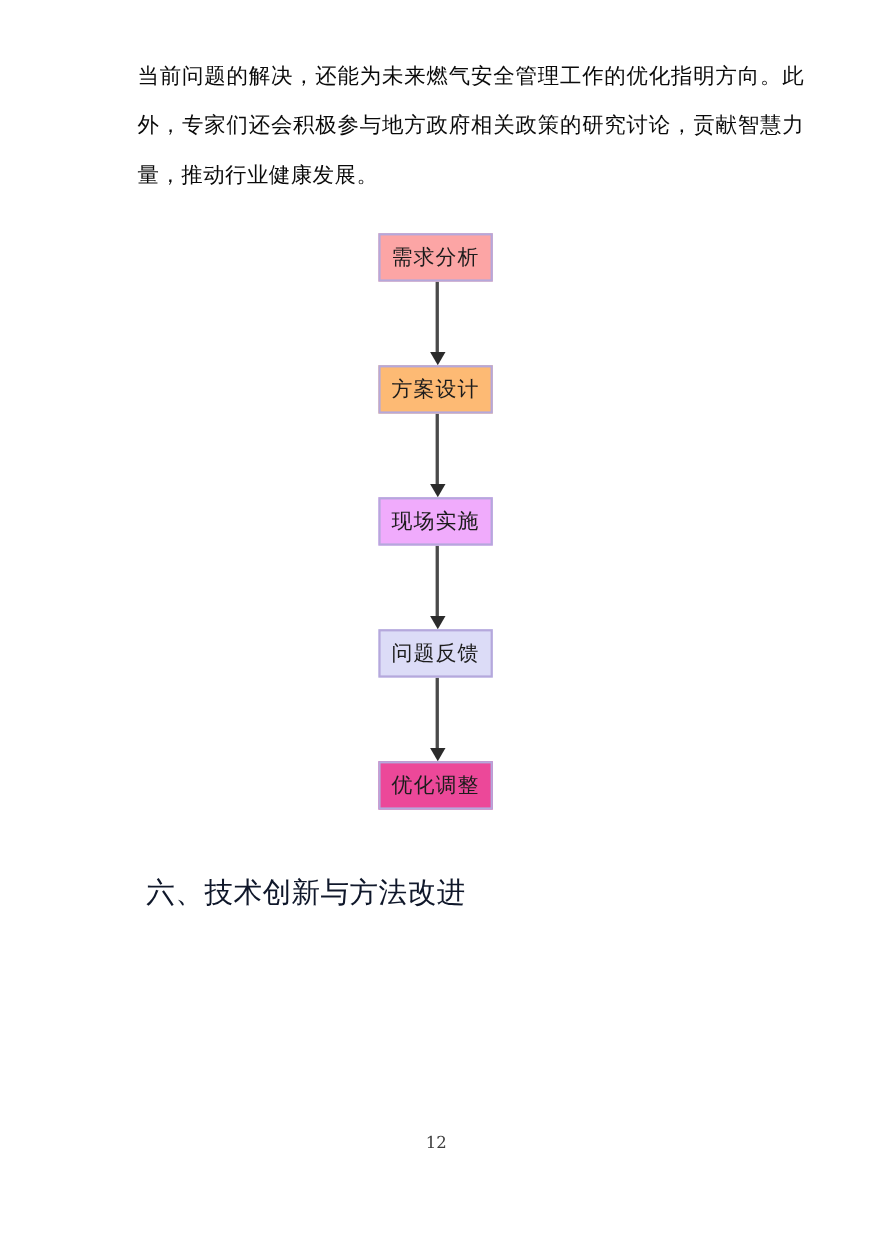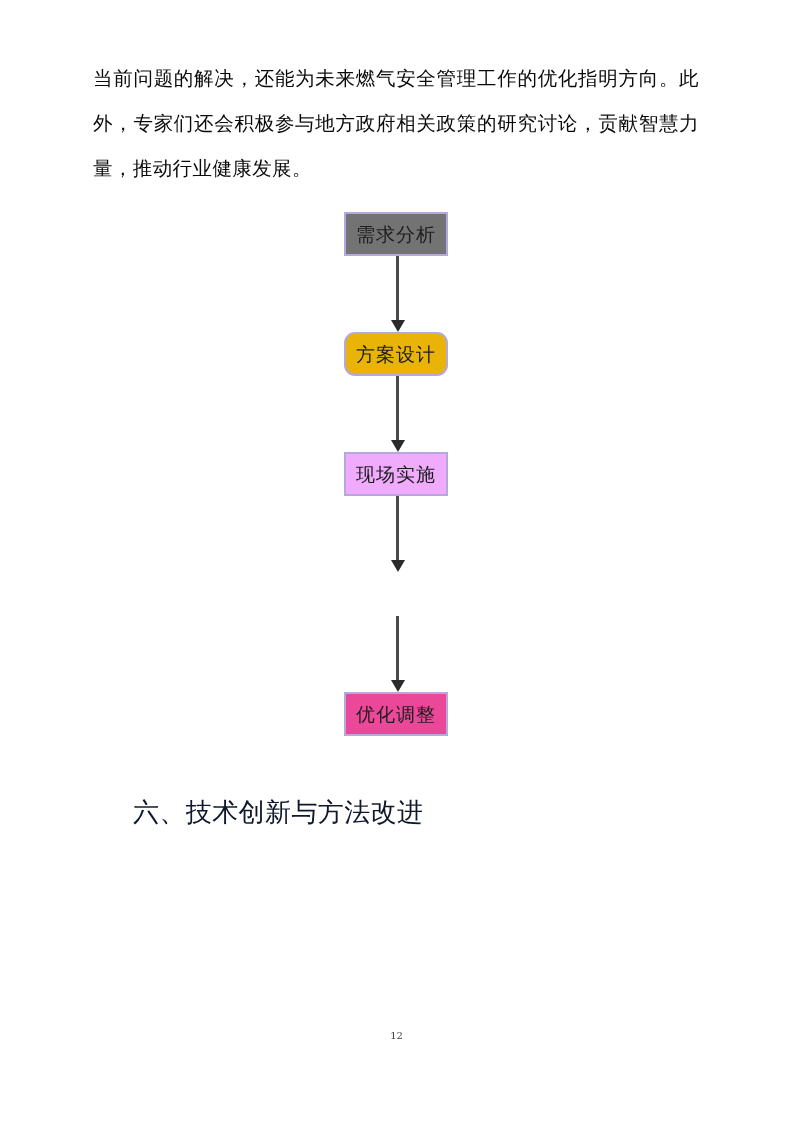--- a/index.html
+++ b/index.html
@@ -30,21 +30,21 @@
     width: 606px;
     font-size: 19.5px;
     line-height: 45px;
     letter-spacing: 0.4px;
     text-align: justify;
     text-align-last: left;
     color: #0a0a0a;
     font-family: "DejaVu Serif", "Liberation Serif", serif;
   }
 
-  #para-top { top: 36px; }
+  #para-top { top: 26px; margin-left: 32px; }
   #heading-six {
     position: absolute;
     left: 93px;
     width: 606px;
     top: 764px;
     font-size: 26px;
     line-height: 45px;
     letter-spacing: 0.4px;
     text-indent: 40px;
     color: #0f172a;
@@ -101,21 +101,21 @@
     margin-left: -2.5px;
   }
 
   
   .page-number {
     position: absolute;
     left: 0;
     top: 1030px;
     width: 793px;
     text-align: center;
-    font-size: 10px;
+    font-size: 15px;
     color: #3d3d3d;
     font-family: "DejaVu Serif", "Liberation Serif", serif;
   }
 </style>
 </head>
 <body>
 
 <div class="page">
 
   <p class="text-block" id="para-top">当前问题的解决，还能为未来燃气安全管理工作的优化指明方向。此外，专家们还会积极参与地方政府相关政策的研究讨论，贡献智慧力量，推动行业健康发展。</p>
@@ -132,28 +132,31 @@
     </div>
     <div class="flow-arrow" style="top: 306px; height: 76px;">
       <div class="shaft" style="height: 66px; background: rgb(74, 74, 74);"></div>
       <div class="head"></div>
     </div>
     <div class="flow-arrow" style="top: 426px; height: 76px;">
       <div class="shaft" style="height: 66px; background: rgb(74, 74, 74);"></div>
       <div class="head"></div>
     </div>
 
-    <div class="flow-node" style="top: 22px; background: #737373; border-color: rgb(181, 168, 220); font-family: Liberation Serif, serif;">
+    <div class="flow-node" style="top: 22px; background: #fca5a5; border-color: rgb(181, 168, 220); font-family: Liberation Serif, serif;">
       <span class="node-label">需求分析</span>
     </div>
-    <div class="flow-node" style="top: 142px; background: #eab308; border-color: rgb(181, 168, 220); border-radius: 11px;">
+    <div class="flow-node" style="top: 142px; background: #fdba74; border-color: rgb(181, 168, 220);">
       <span class="node-label">方案设计</span>
     </div>
     <div class="flow-node" style="top: 262px; background: #f0abfc; border-color: rgb(181, 168, 220);">
       <span class="node-label">现场实施</span>
+    </div>
+    <div class="flow-node" style="top: 382px; background: rgb(220, 220, 247); border-color: rgb(181, 168, 220);">
+      <span class="node-label">问题反馈</span>
     </div>
     <div class="flow-node" style="top: 502px; background: #ec4899; border-color: rgb(181, 168, 220);">
       <span class="node-label">优化调整</span>
     </div>
 
   </div>
 
   <p id="heading-six">六、技术创新与方法改进</p>
 
 

